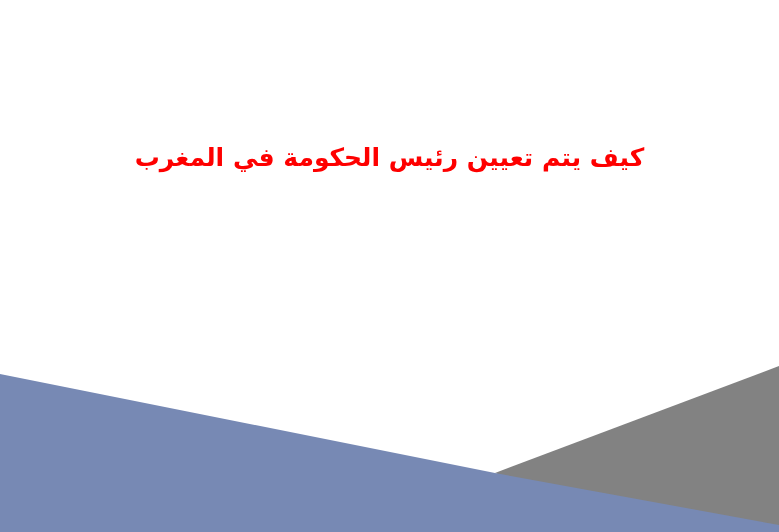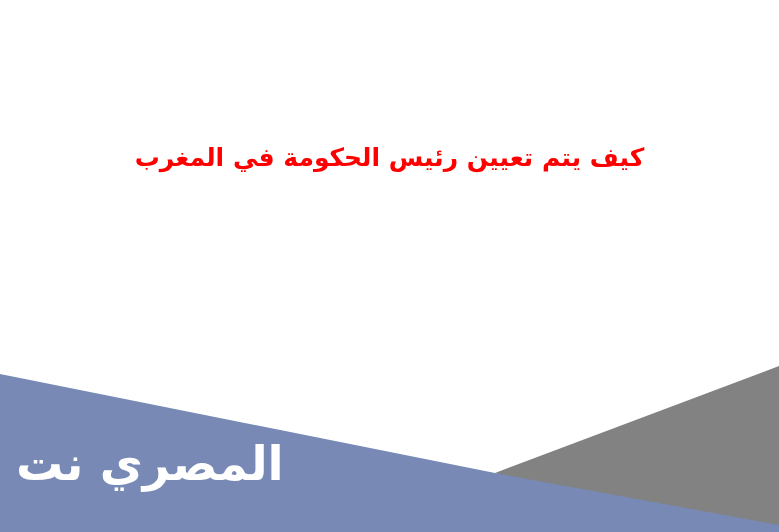--- a/index.html
+++ b/index.html
@@ -79,17 +79,14 @@
 
   <svg class="shapes" viewBox="0 0 779 532" width="779" height="532" preserveAspectRatio="none" aria-hidden="true">
     <polygon id="shape-gray" points="495,473 779,366 779,532 650,532" fill="#828282"></polygon>
     <polygon id="shape-blue" points="0,374 495,473 779,525 779,532 0,532" fill="#7789b4"></polygon>
   </svg>
 
   <div class="headline">
     <span class="headline-text" style="color: rgb(254, 0, 0);">كيف يتم تعيين رئيس الحكومة في المغرب</span>
   </div>
 
-  <div class="watermark">
-    <span class="watermark-text" style="color: rgb(255, 255, 255);">المصري نت</span>
-  </div>
 
 </div>
 
 </body></html>

